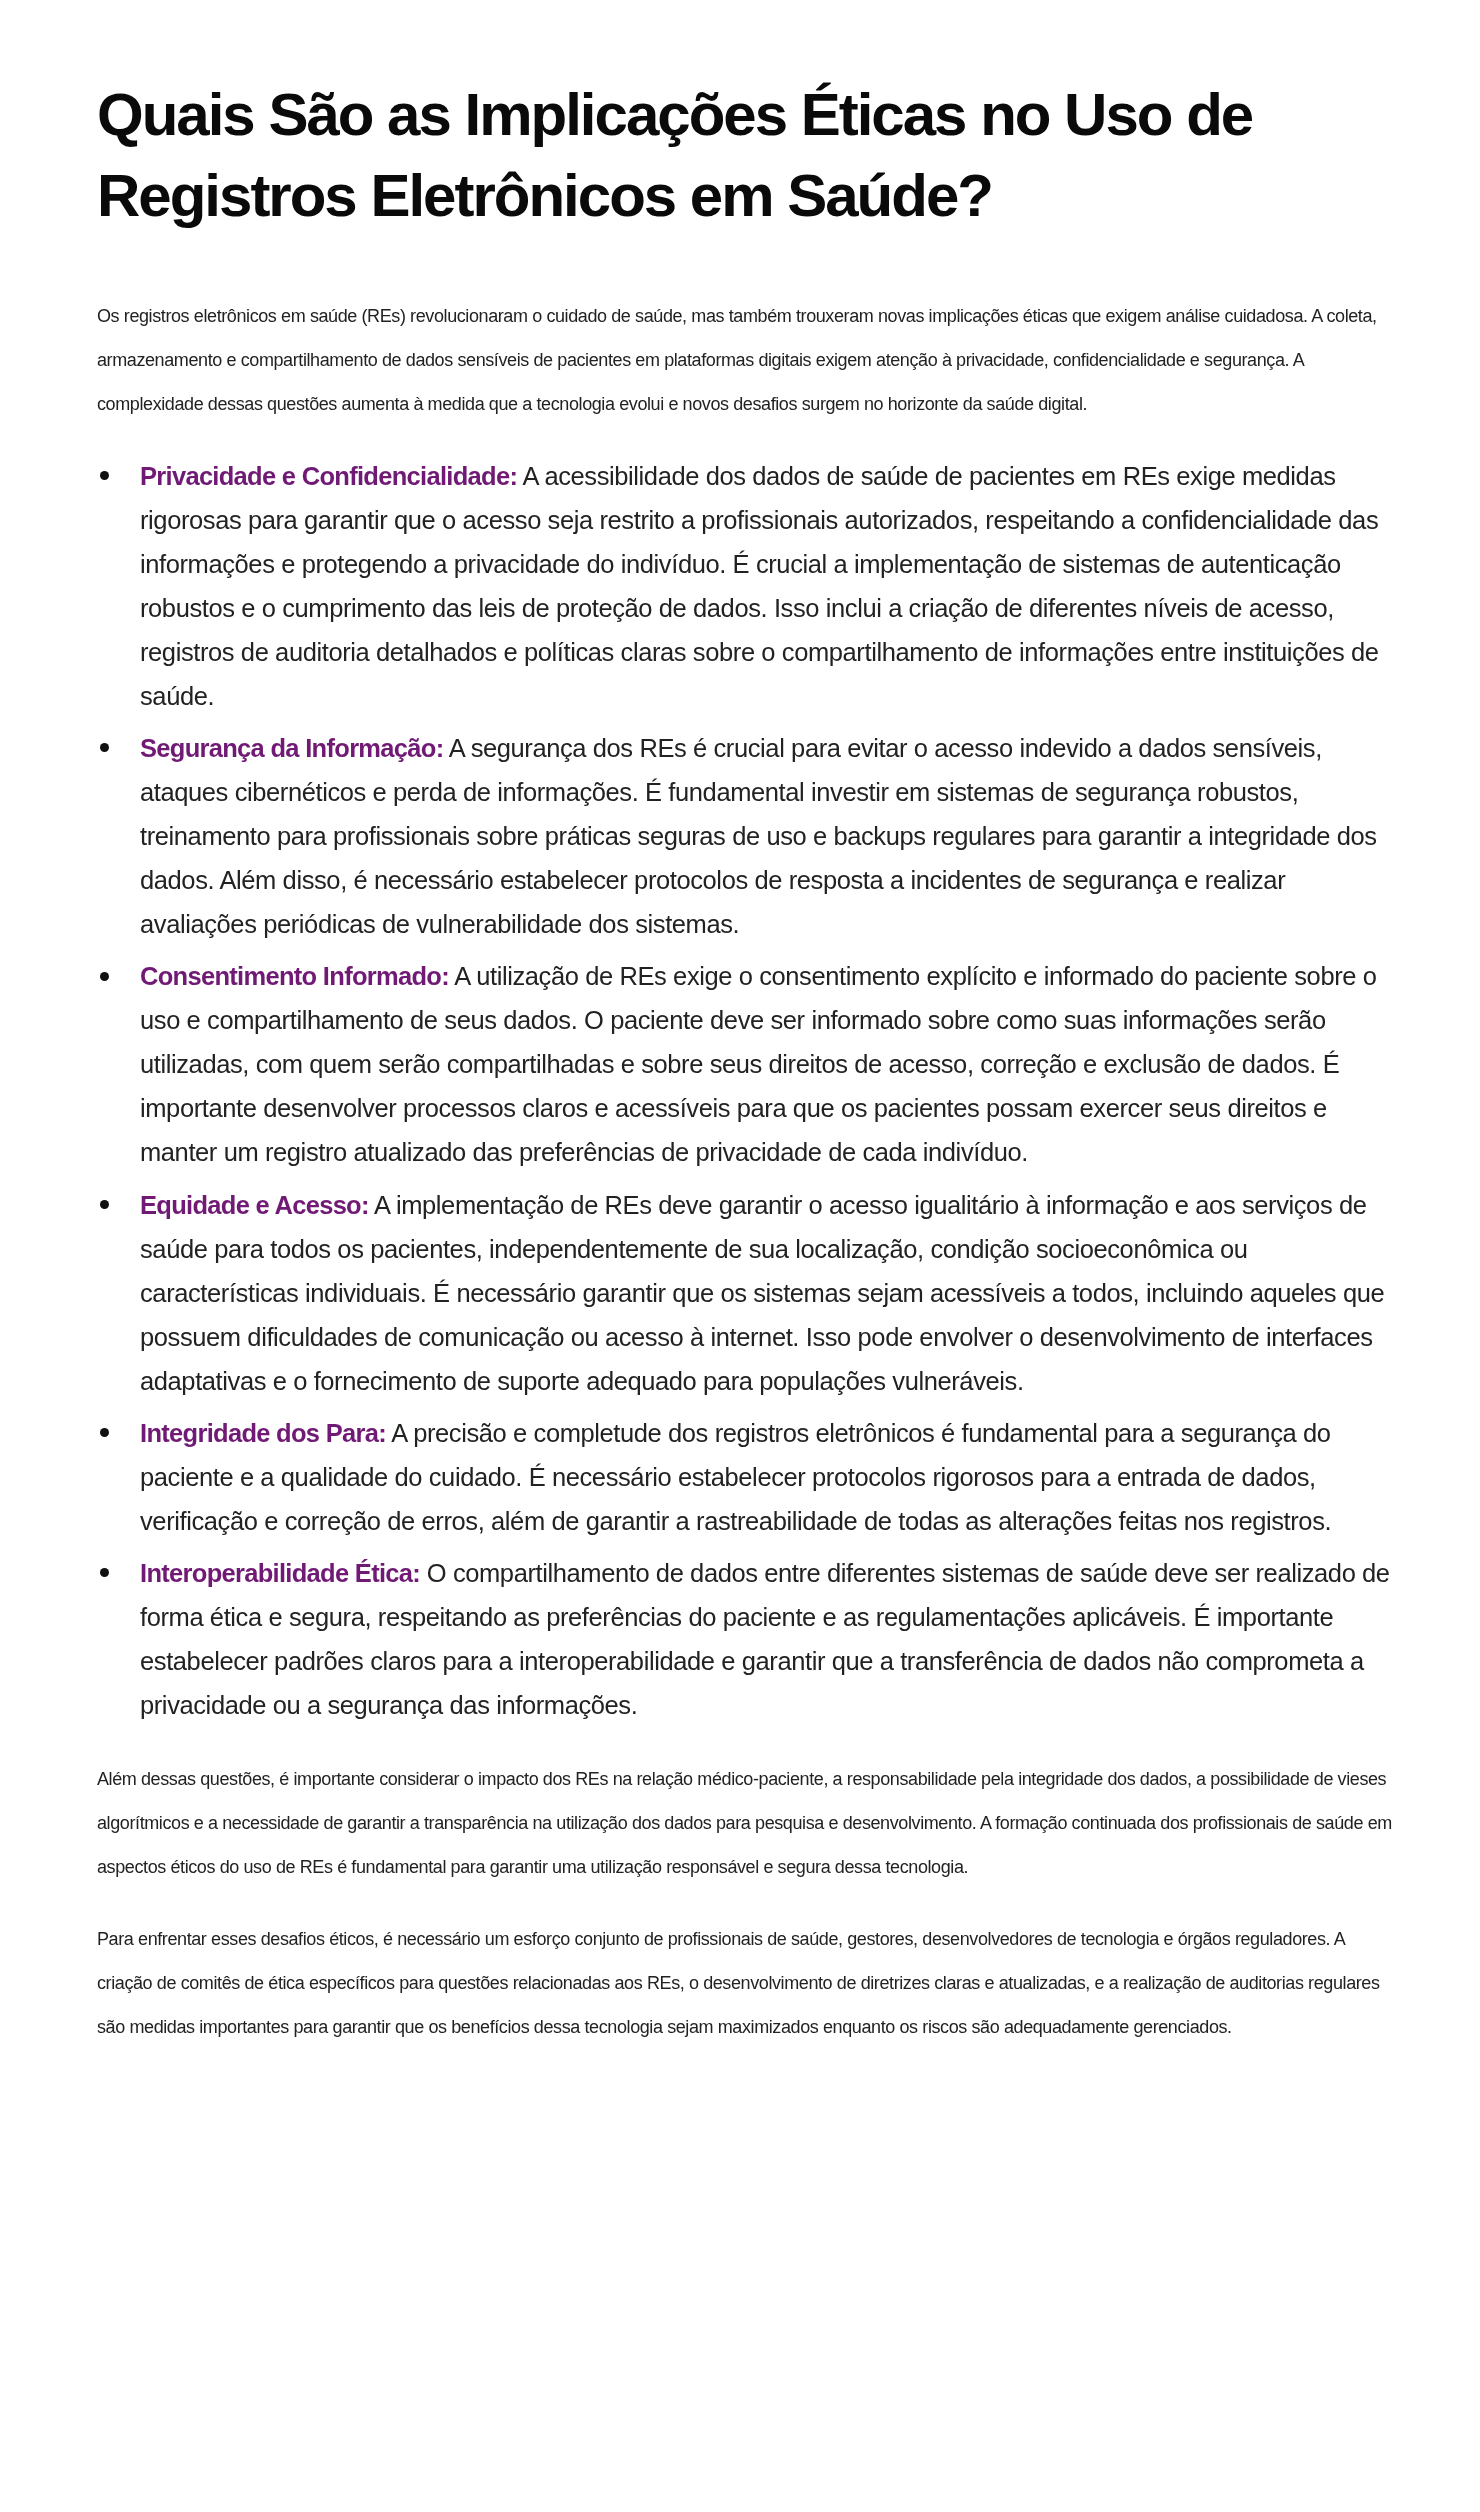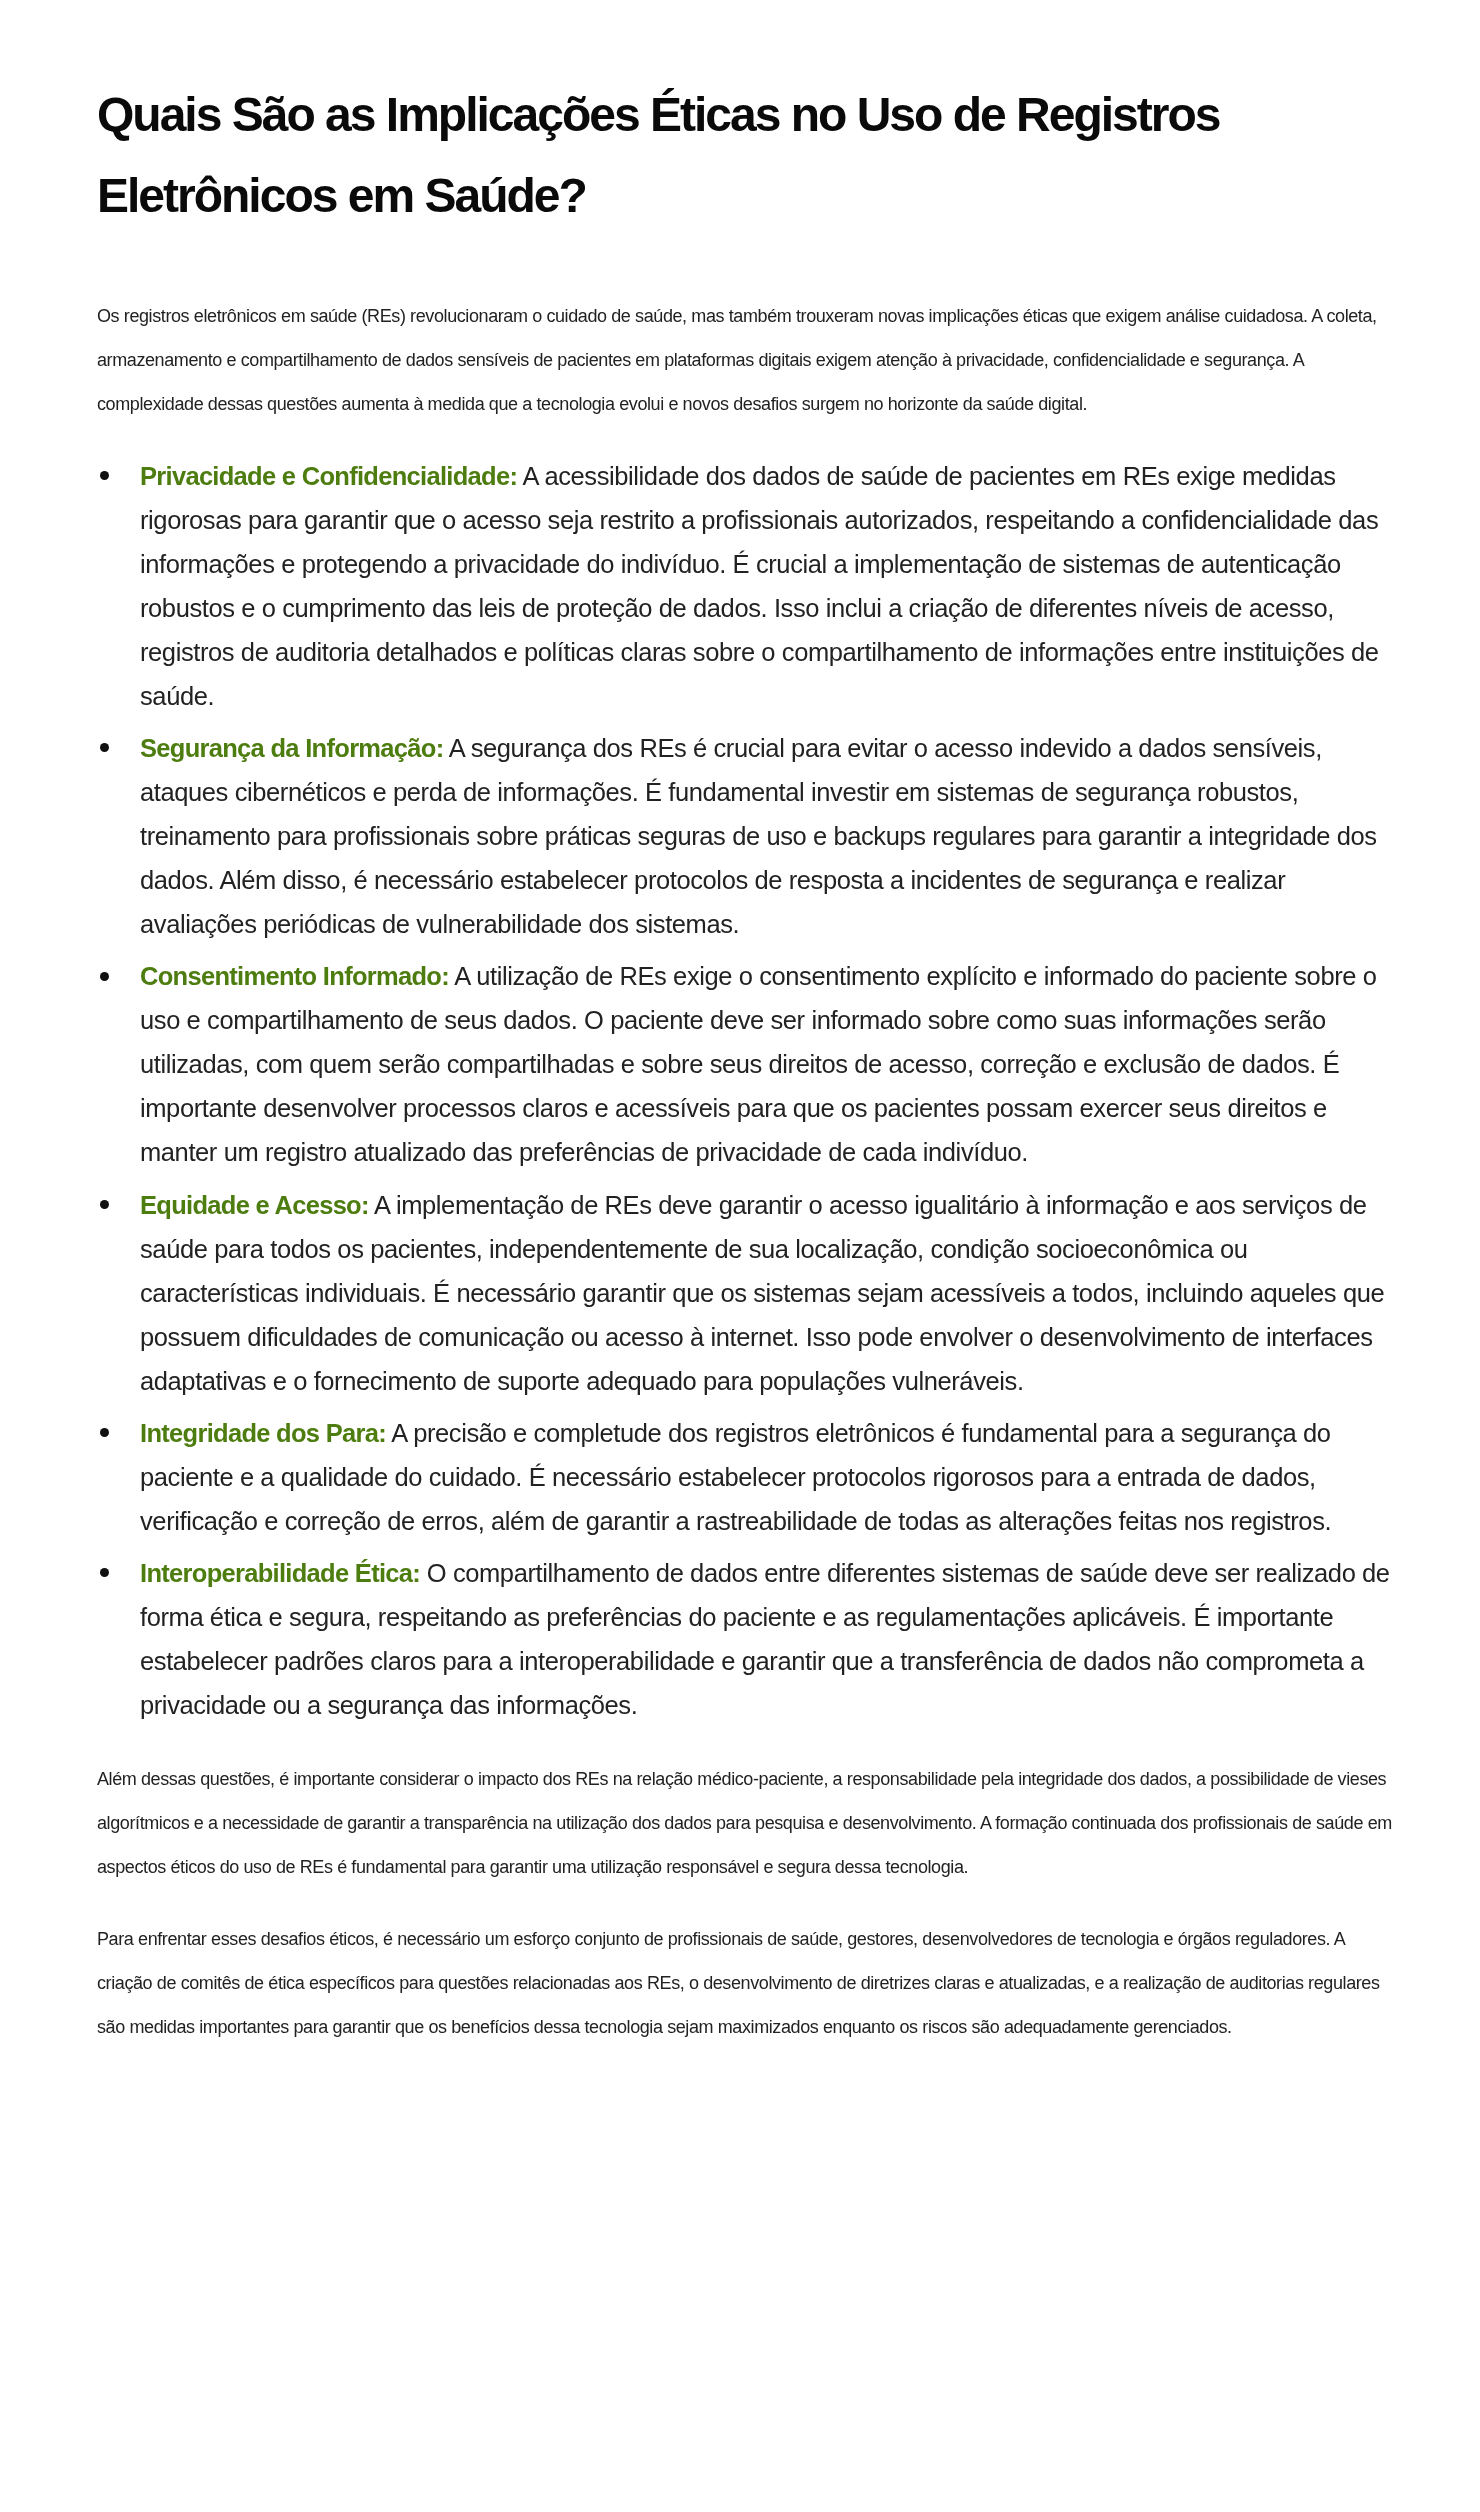--- a/index.html
+++ b/index.html
@@ -14,21 +14,21 @@
     color: #222222;
   }
   .page {
     padding: 74px 74px 49px 97px;
     box-sizing: border-box;
     width: 1481px;
   }
   h1 {
     font-family: "Liberation Sans", sans-serif;
     font-weight: 700;
-    font-size: 48px;
+    font-size: 60px;
     line-height: 81px;
     letter-spacing: -2px;
     color: #0a0a0a;
     margin: 0 0 58px 0;
     width: 1283px;
   }
   p {
     font-size: 18px;
     line-height: 44px;
     margin: 0 0 28px 0;
@@ -53,21 +53,21 @@
     position: absolute;
     left: 3.3px;
     top: 17.3px;
     width: 9px;
     height: 9px;
     border-radius: 50%;
     background: #111;
   }
   li .term {
     font-weight: 700;
-    color: #4d7c0f;
+    color: #701a75;
     letter-spacing: -0.7px;
   }
 </style>
 </head>
 <body>
 
 <div class="page">
   <h1>Quais São as Implicações Éticas no Uso de Registros Eletrônicos em Saúde?</h1>
 
   <p>Os registros eletrônicos em saúde (REs) revolucionaram o cuidado de saúde, mas também trouxeram novas implicações éticas que exigem análise cuidadosa. A coleta, armazenamento e compartilhamento de dados sensíveis de pacientes em plataformas digitais exigem atenção à privacidade, confidencialidade e segurança. A complexidade dessas questões aumenta à medida que a tecnologia evolui e novos desafios surgem no horizonte da saúde digital.</p>

